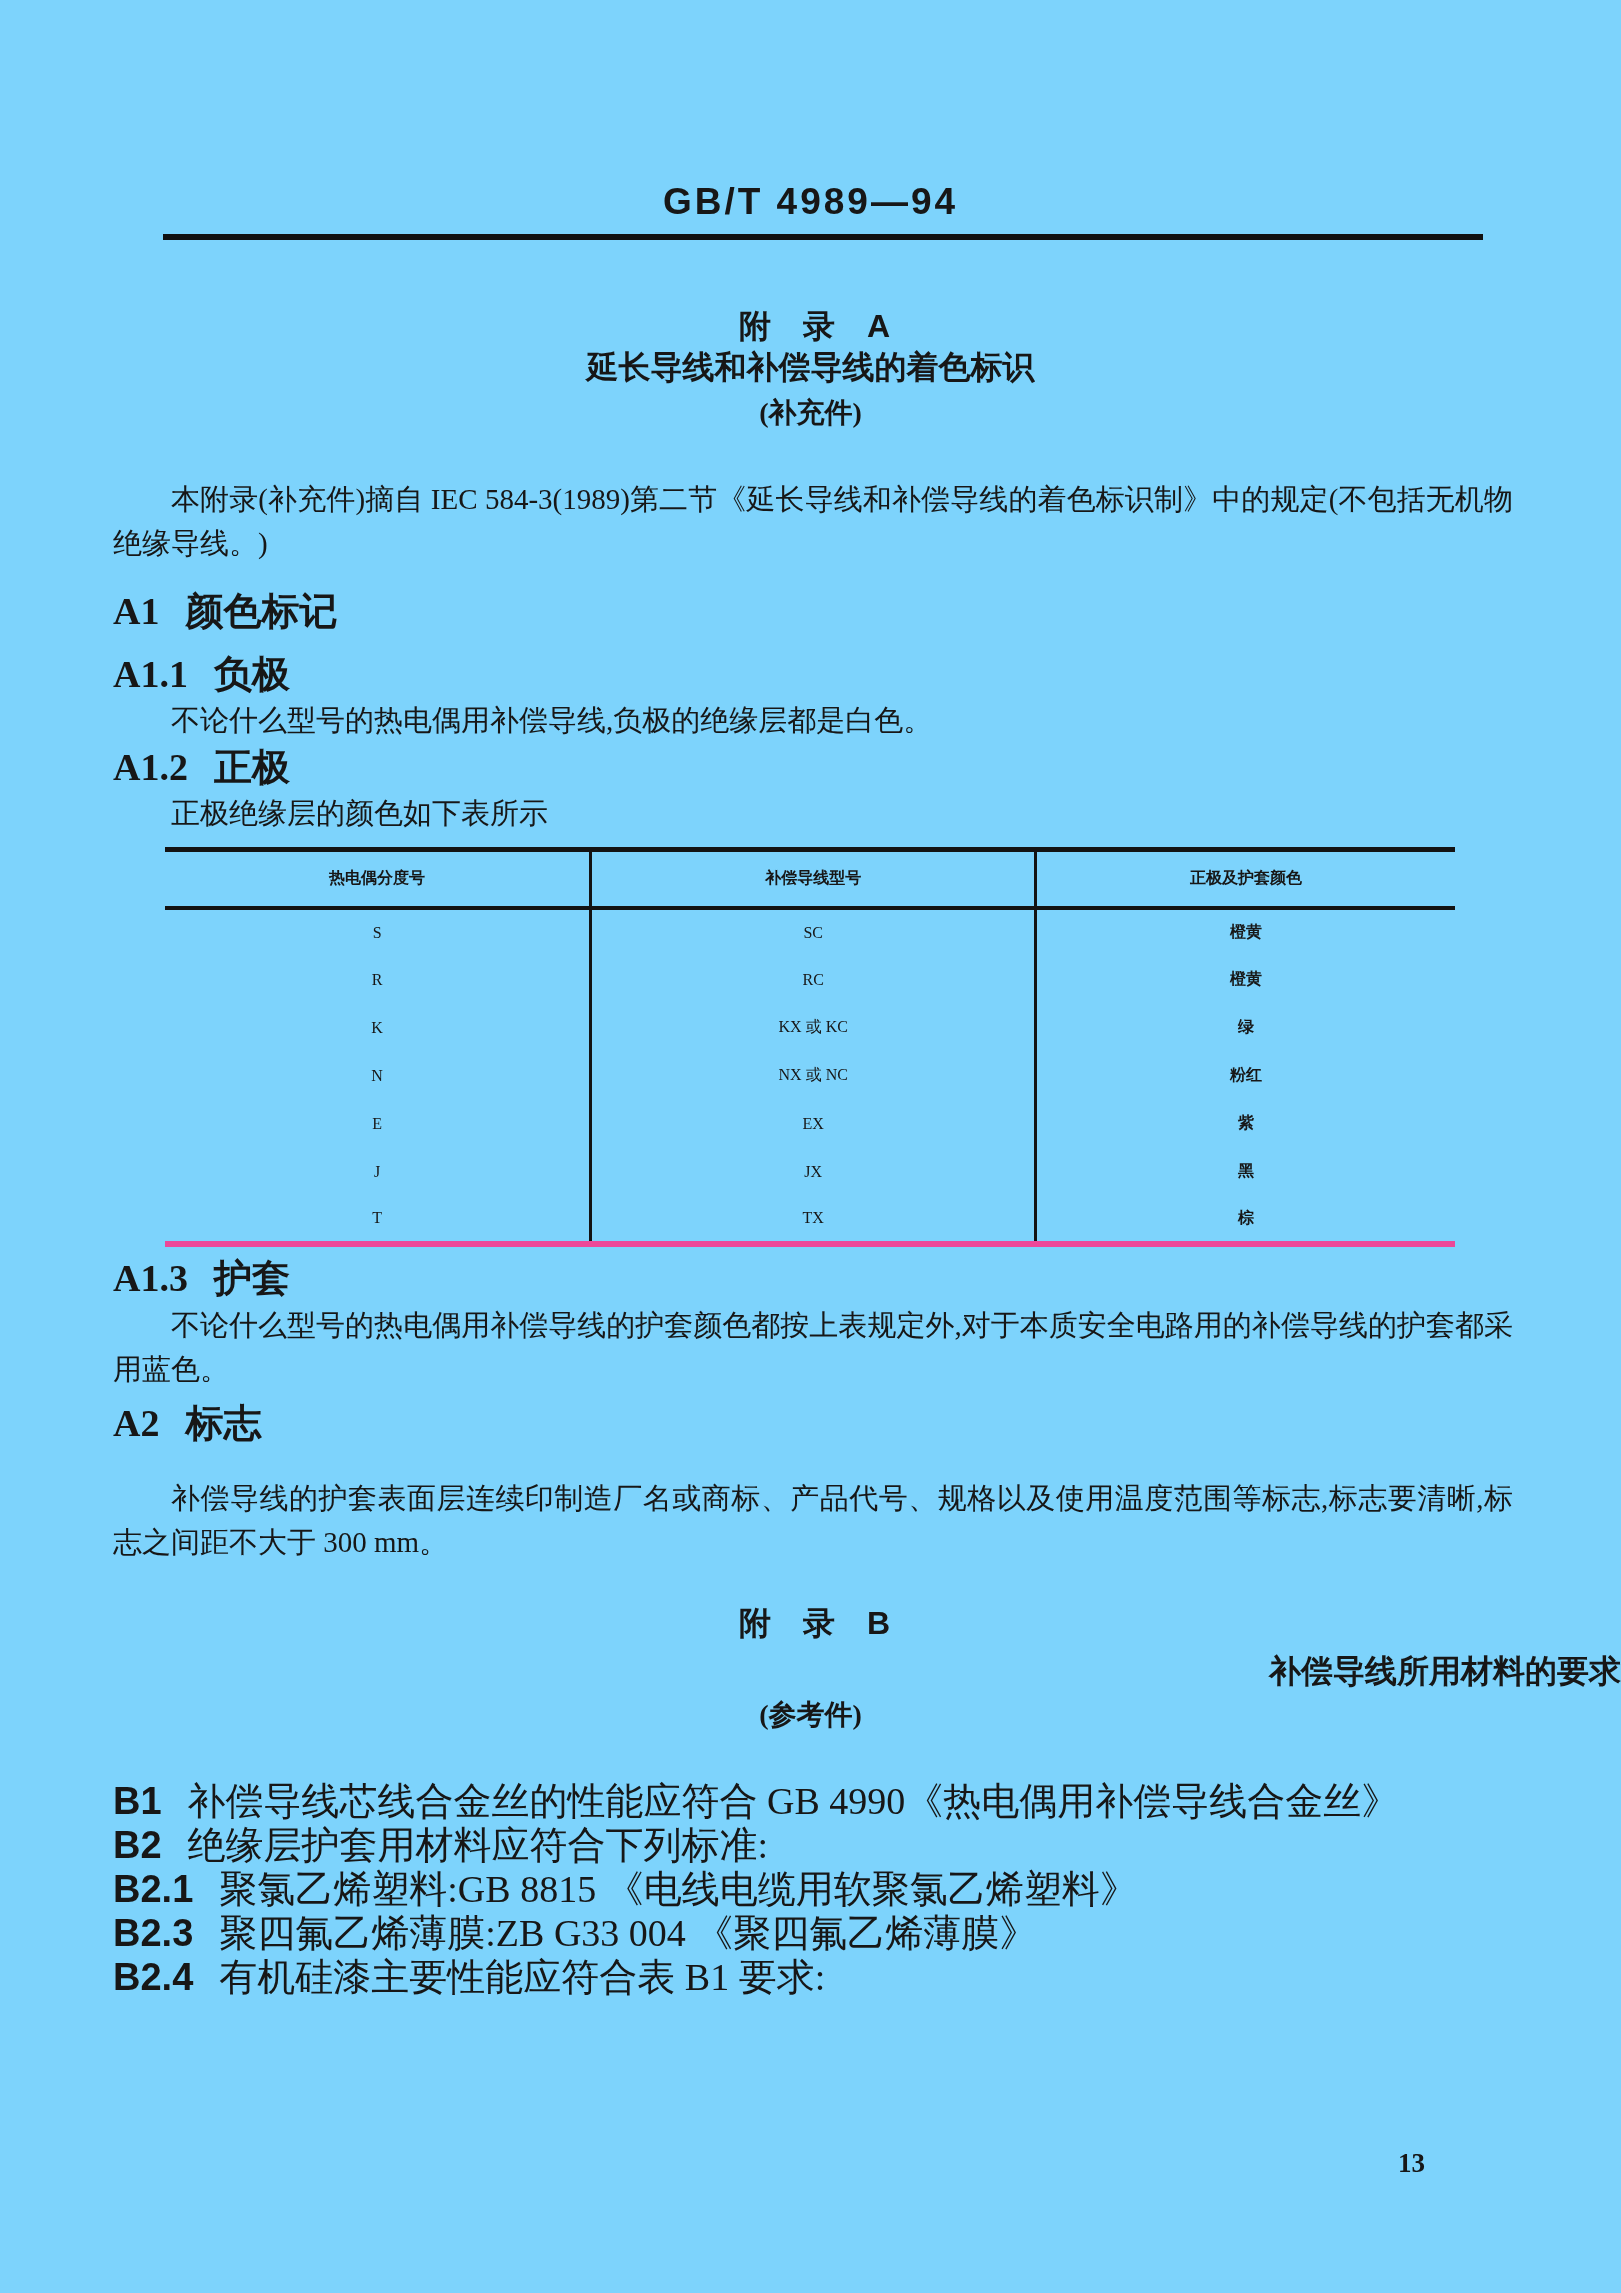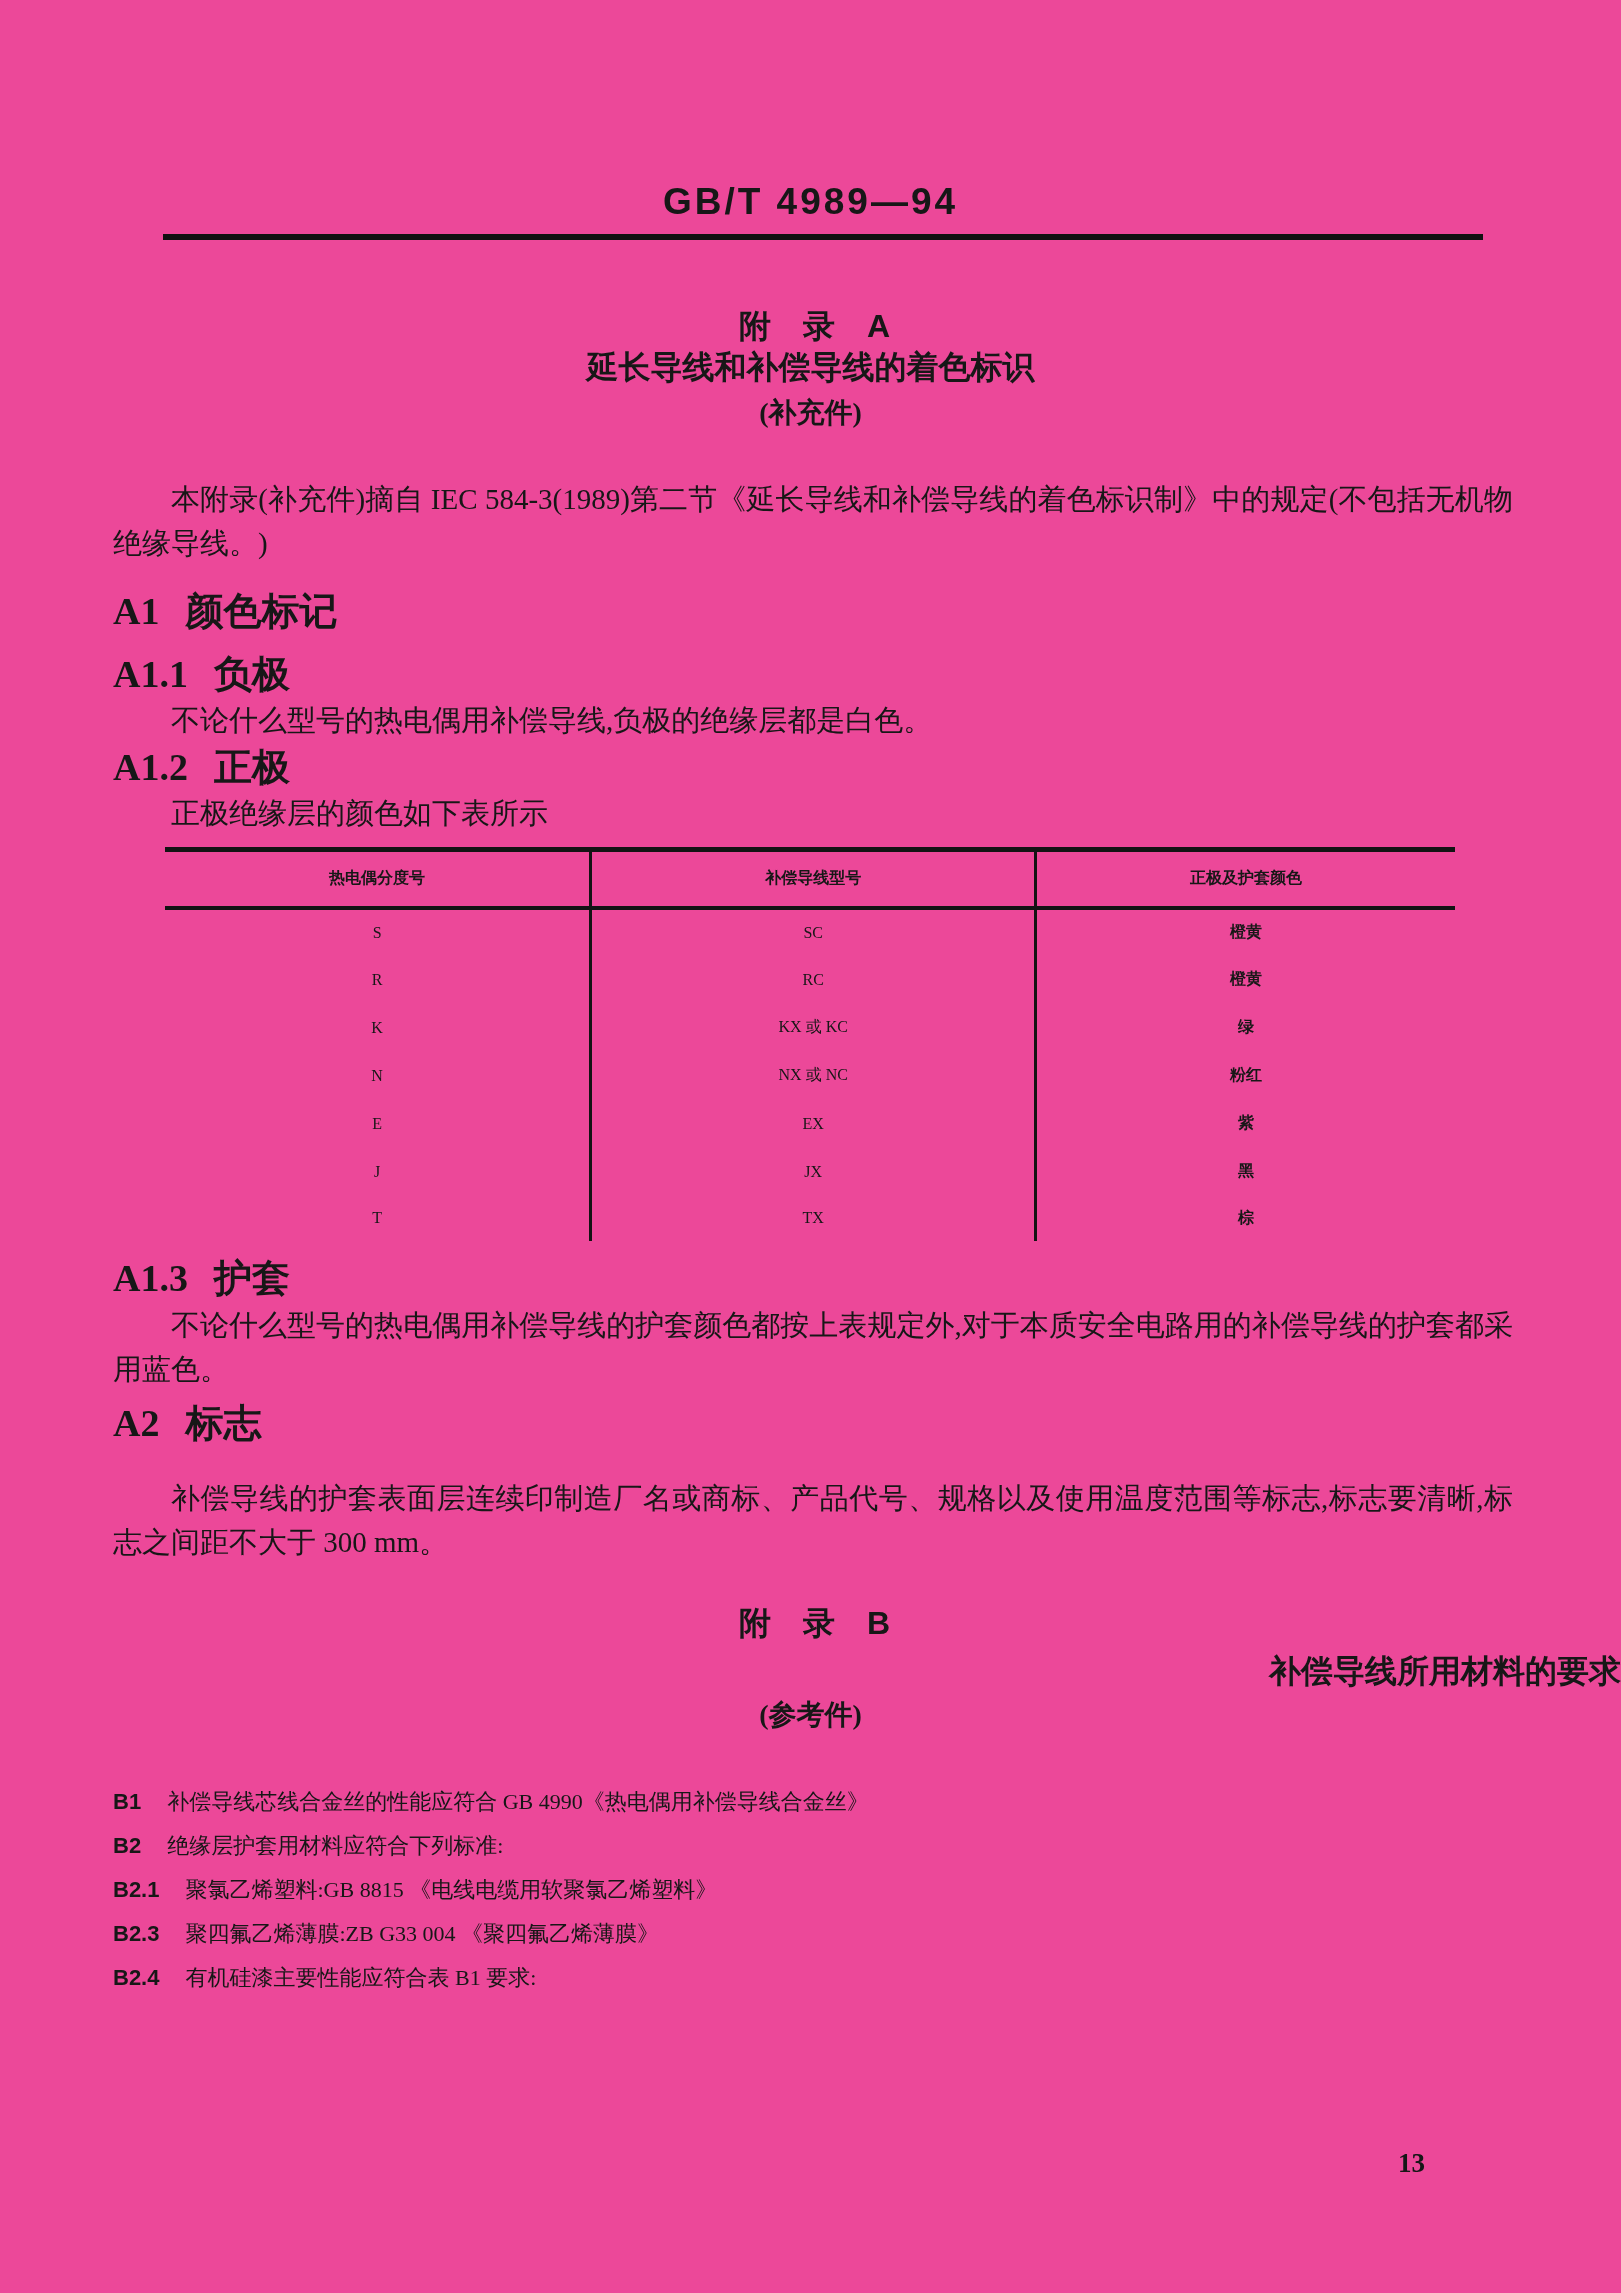--- a/index.html
+++ b/index.html
@@ -1,20 +1,20 @@
 <!DOCTYPE html>
 <html><head>
 <meta charset="utf-8">
 <style>
   * { margin:0; padding:0; box-sizing:border-box; }
   html,body { background:#ffffff; }
   .page {
     position:relative;
     width:1621px; height:2293px;
-    background:#ec4899;
+    background:#7dd3fc;
     color:#171717;
     font-family:"Liberation Serif","DejaVu Serif",serif;
     overflow:hidden;
   }
   .std-number {
     margin-top:183px;
     text-align:center;
     font-family:"Liberation Sans","DejaVu Sans",sans-serif;
     font-weight:bold;
     font-size:37px; line-height:37px;
@@ -98,21 +98,21 @@
   .color-table td.cell-color {
     font-family:Liberation Sans, sans-serif;
     font-weight:bold;
   }
   .b-label { margin-top:43px; }
   .b-title { margin-top:16px;text-align:right; }
   .b-note  { margin-top:14px; }
   .b-list { margin-top:58px; }
   .b-item {
     margin:0 108px 15px 113px;
-    font-size:22px; line-height:29px;
+    font-size:38px; line-height:29px;
     font-weight:500;
   }
   .b-item .b-num {
     font-family:"Liberation Sans","DejaVu Sans",sans-serif;
     font-weight:bold;
     margin-right:26px;
   }
   .page-number {
     position:absolute;
     top:2150px; left:1398px;

